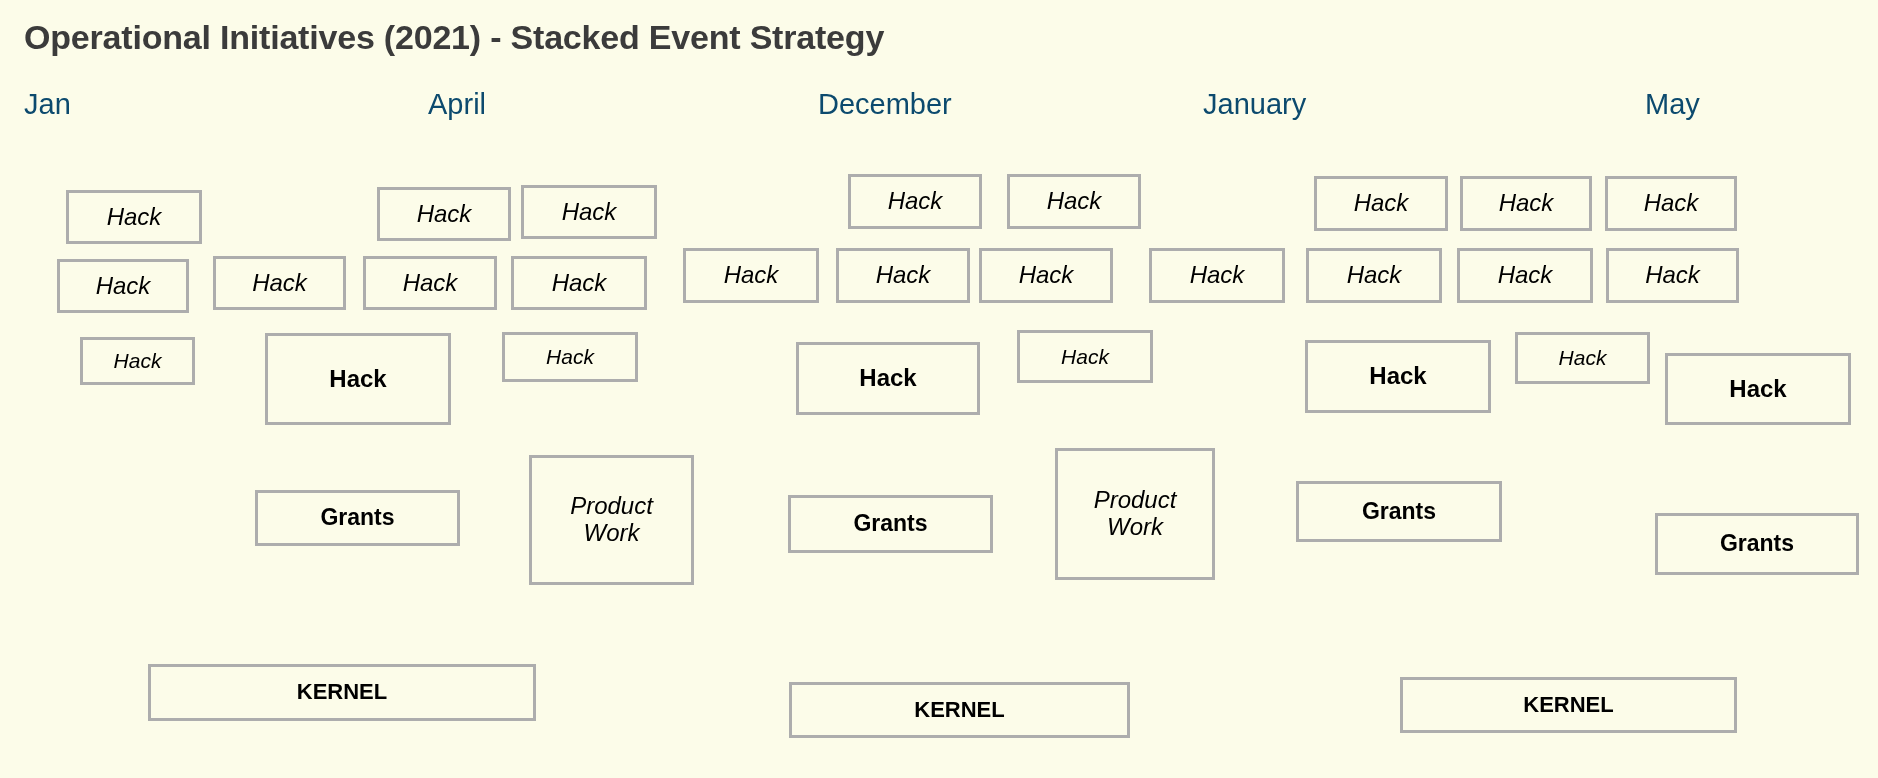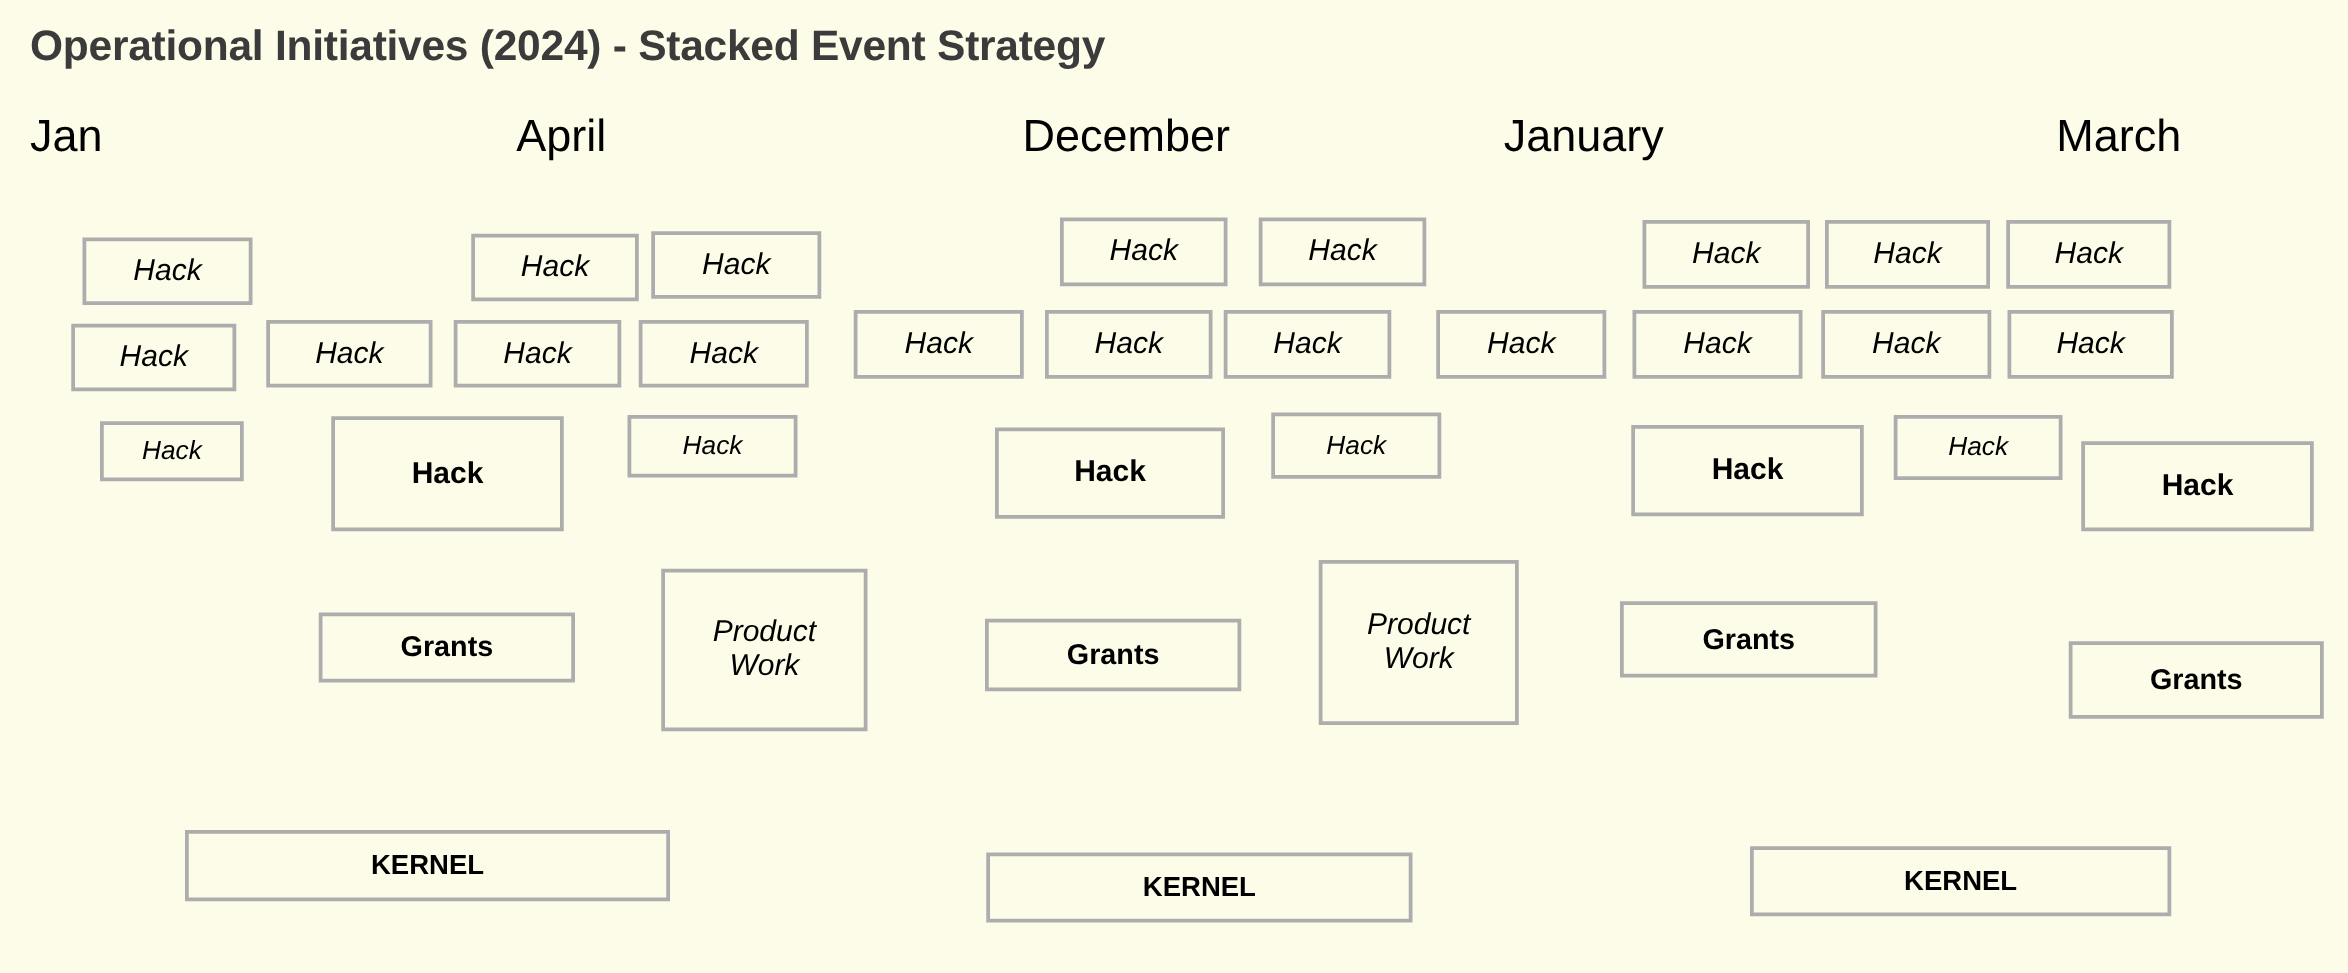--- a/index.html
+++ b/index.html
@@ -26,23 +26,23 @@
     top: 18px;
     font-size: 34px;
     font-weight: bold;
     color: #3b3b3b;
     letter-spacing: -0.2px;
     white-space: nowrap;
   }
   .month-label {
     position: absolute;
     top: 88px;
-    font-size: 36px;
+    font-size: 29px;
     font-weight: normal;
-    color: #000000;
+    color: #0c4a6e;
     white-space: nowrap;
   }
   .ebox {
     position: absolute;
     box-sizing: border-box;
     border: 3px solid #adadad;
     background: transparent;
     display: flex;
     align-items: center;
     justify-content: center;
@@ -62,28 +62,28 @@
     display: block;
     padding: 0 4px;
     white-space: pre-line;
   }
 </style>
 </head>
 <body>
 
 <div id="canvas">
 
-  <div class="page-title">Operational Initiatives (2024) - Stacked Event Strategy</div>
+  <div class="page-title">Operational Initiatives (2021) - Stacked Event Strategy</div>
 
   <div id="month-labels">
       <div class="month-label" style="left: 24px;">Jan</div>
-      <div class="month-label" style="left: 413px;">April</div>
+      <div class="month-label" style="left: 428px;">April</div>
       <div class="month-label" style="left: 818px;">December</div>
       <div class="month-label" style="left: 1203px;">January</div>
-      <div class="month-label" style="left: 1645px;">March</div>
+      <div class="month-label" style="left: 1645px;">May</div>
     </div>
 
   <div id="event-boxes">
       <div class="ebox italic" style="left: 66px; top: 190px; width: 136px; height: 54px; font-size: 24px; border-color: rgb(173, 173, 173); color: rgb(0, 0, 0);">
         <span class="lbl">Hack</span>
       </div>
       <div class="ebox italic" style="left: 377px; top: 187px; width: 134px; height: 54px; font-size: 24px; border-color: rgb(173, 173, 173); color: rgb(0, 0, 0);">
         <span class="lbl">Hack</span>
       </div>
       <div class="ebox italic" style="left: 521px; top: 185px; width: 136px; height: 54px; font-size: 24px; border-color: rgb(173, 173, 173); color: rgb(0, 0, 0);">

